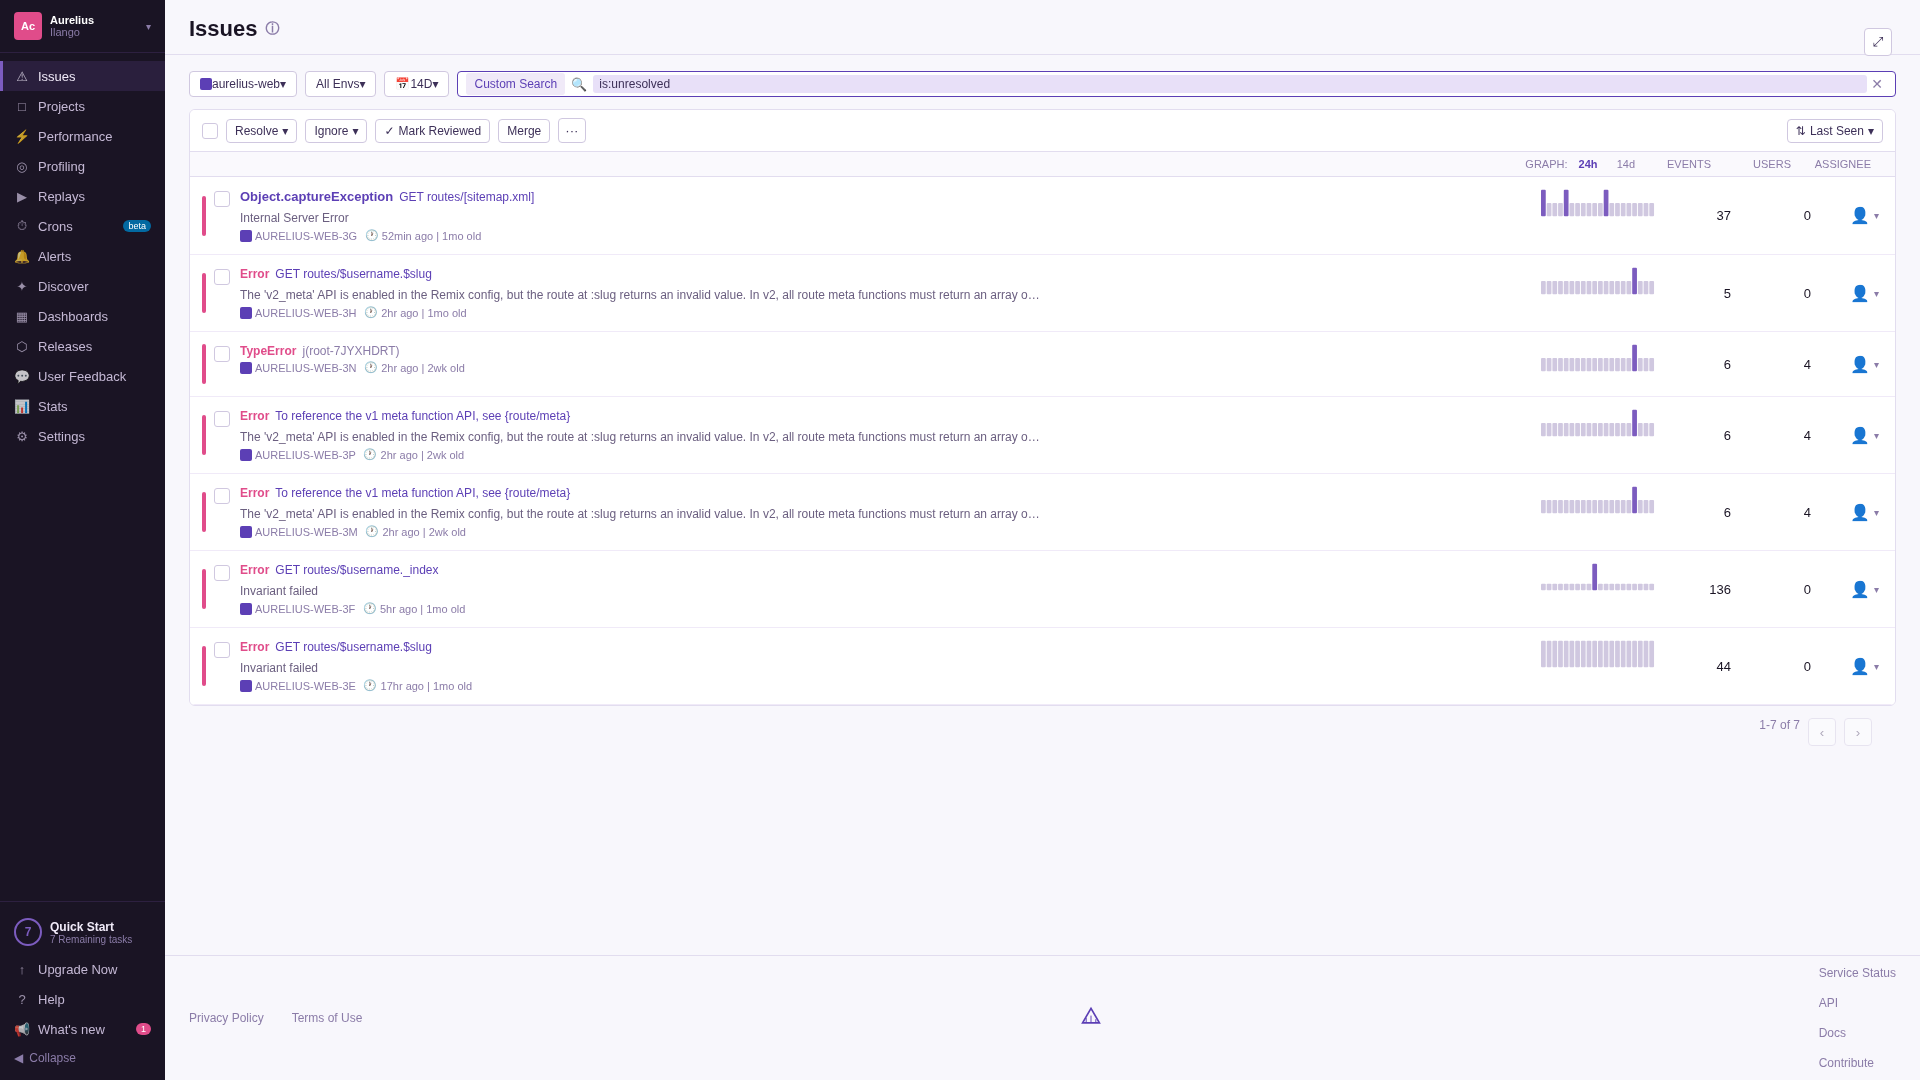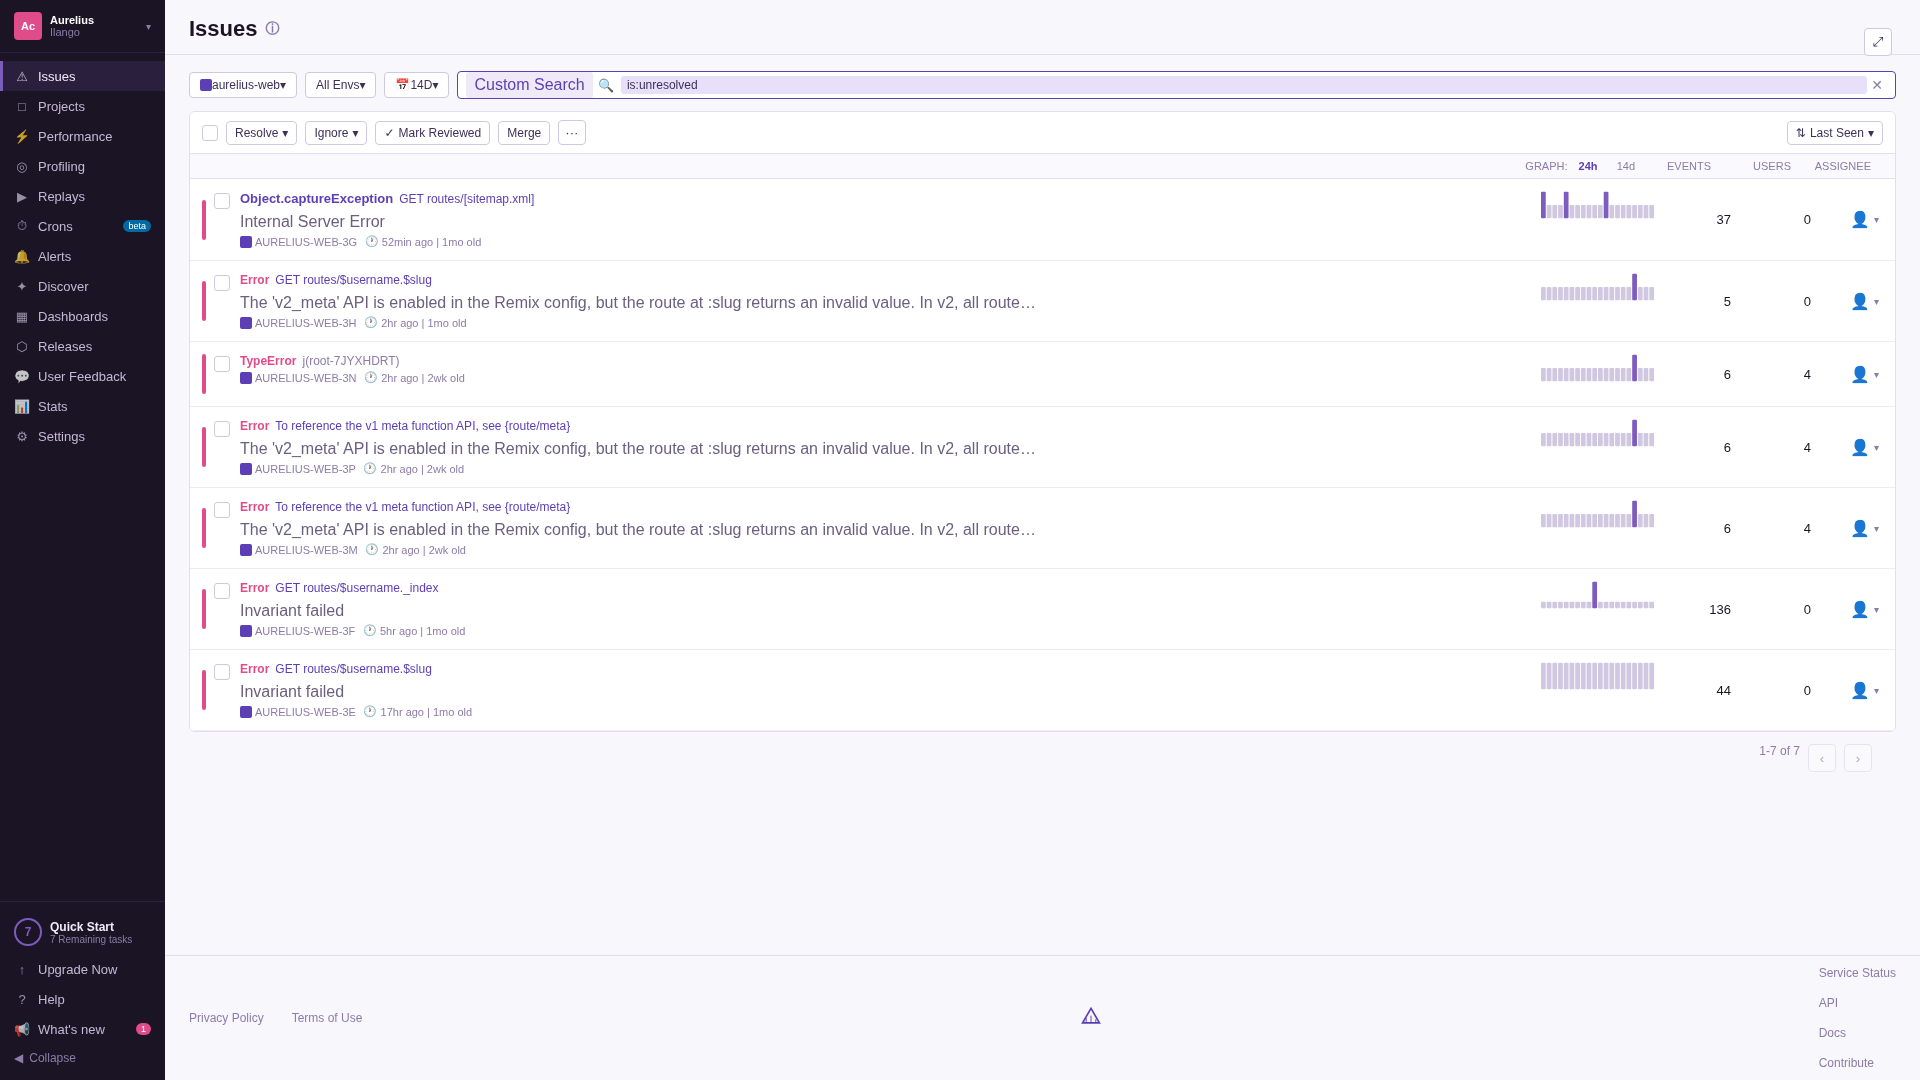--- a/index.html
+++ b/index.html
@@ -38,21 +38,21 @@
     .tab.active { color: #5c3fb5; border-bottom: 2px solid #5c3fb5; font-weight: 500; }
     .tab .tab-count { background: #7c5cbf; color: white; font-size: 10px; padding: 1px 5px; border-radius: 8px; margin-left: 4px; }
 
     
     .content { flex: 1; padding: 16px 24px; overflow-y: auto; }
 
     
     .filters-bar { display: flex; align-items: center; gap: 8px; margin-bottom: 12px; }
     .filter-btn { display: flex; align-items: center; padding: 5px 10px; border: 1px solid #d0c8e0; border-radius: 4px; background: white; color: #3d3058; cursor: pointer; font-size: 12px; }
     .search-container { flex: 1; display: flex; align-items: center; border: 1px solid #5c3fb5; border-radius: 4px; background: white; padding: 0 8px; }
-    .search-label { font-size: 16px; color: #5c3fb5; padding: 4px 8px; background: #f0eaf8; border-radius: 3px; margin-right: 6px; white-space: nowrap; }
+    .search-label { font-size: 12px; color: #5c3fb5; padding: 4px 8px; background: #f0eaf8; border-radius: 3px; margin-right: 6px; white-space: nowrap; }
     .search-value { color: #3d3058; font-size: 12px; flex: 1; background: #e8e0f8; padding: 2px 6px; border-radius: 3px; }
     .search-clear { color: #8b7ca8; cursor: pointer; padding: 4px; font-size: 14px; }
 
     
     .issues-table { background: white; border: 1px solid #e2ddef; border-radius: 6px; overflow: hidden; }
     .table-header { display: flex; align-items: center; padding: 8px 12px; border-bottom: 1px solid #e2ddef; background: white; gap: 8px; }
     .header-checkbox { width: 16px; height: 16px; border: 1px solid #d0c8e0; border-radius: 3px; flex-shrink: 0; }
     .action-btn { display: flex; align-items: center; gap: 4px; padding: 4px 8px; border: 1px solid #d0c8e0; border-radius: 4px; background: white; color: #3d3058; cursor: pointer; font-size: 12px; }
     .more-btn { padding: 4px 6px; border: 1px solid #d0c8e0; border-radius: 4px; background: white; color: #3d3058; cursor: pointer; }
     .sort-btn { display: flex; align-items: center; gap: 4px; padding: 4px 8px; border: 1px solid #d0c8e0; border-radius: 4px; background: white; color: #3d3058; cursor: pointer; font-size: 12px; margin-left: auto; }
@@ -65,21 +65,21 @@
     .issue-row { display: flex; align-items: flex-start; padding: 12px 12px; border-bottom: 1px solid #f0eaf8; background: white; }
     .issue-priority { width: 4px; height: 40px; border-radius: 2px; flex-shrink: 0; margin-right: 8px; align-self: center; }
     .priority-high { background: #e04c8a; }
     .issue-check { width: 16px; height: 16px; border: 1px solid #d0c8e0; border-radius: 3px; flex-shrink: 0; margin-right: 10px; margin-top: 2px; }
     .issue-content { flex: 1; min-width: 0; }
     .issue-title-line { display: flex; align-items: center; gap: 6px; flex-wrap: wrap; margin-bottom: 3px; }
     .issue-type-error { color: #e04c8a; font-size: 12px; font-weight: 600; }
     .issue-type-object { color: #5c3fb5; font-size: 13px; font-weight: 600; }
     .issue-route { color: #5c3fb5; font-size: 12px; }
     .issue-id { color: #8b7ca8; font-size: 12px; }
-    .issue-desc { color: #6b5f80; font-size: 16px; margin-bottom: 4px; white-space: nowrap; overflow: hidden; text-overflow: ellipsis; max-width: 800px; margin-top: 7px; }
+    .issue-desc { color: #6b5f80; font-size: 12px; margin-bottom: 4px; white-space: nowrap; overflow: hidden; text-overflow: ellipsis; max-width: 800px; margin-top: 7px; }
     .issue-meta { display: flex; align-items: center; gap: 8px; font-size: 11px; color: #8b7ca8; }
     .meta-project { display: flex; align-items: center; gap: 3px; }
     .meta-project-icon { width: 12px; height: 12px; background: #5c3fb5; border-radius: 2px; display: inline-block; }
     .meta-time { display: flex; align-items: center; gap: 3px; }
     .graph-area { width: 130px; flex-shrink: 0; display: flex; align-items: center; justify-content: flex-end; padding: 0 8px; }
     .col-events-val { width: 80px; text-align: right; padding-right: 12px; color: #1a1424; font-size: 13px; font-weight: 500; align-self: center; }
     .col-users-val { width: 80px; text-align: right; padding-right: 12px; color: #1a1424; font-size: 13px; align-self: center; }
     .col-assignee-val { width: 60px; text-align: right; padding-right: 4px; align-self: center; display: flex; align-items: center; justify-content: flex-end; gap: 4px; }
     .assignee-icon { color: #8b7ca8; font-size: 16px; }
     .assignee-caret { color: #8b7ca8; font-size: 10px; }

